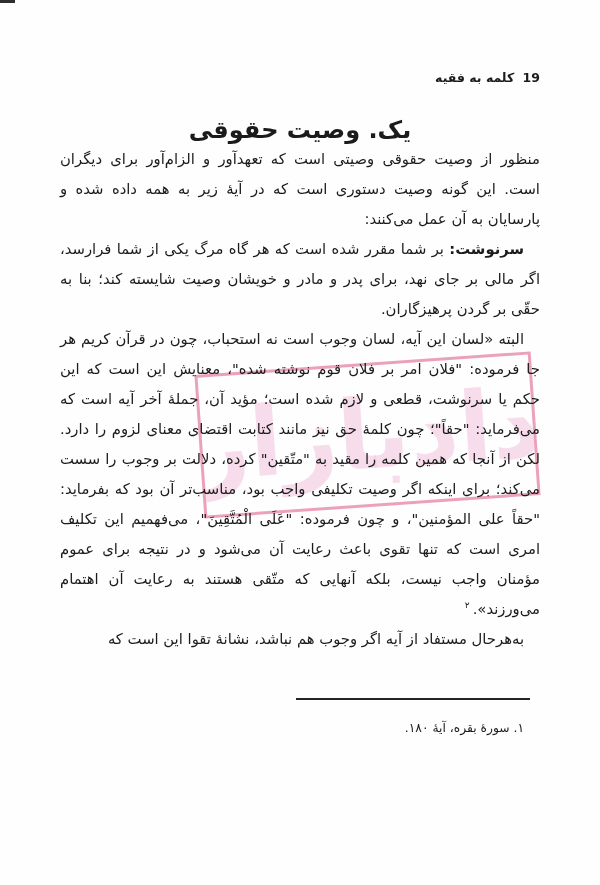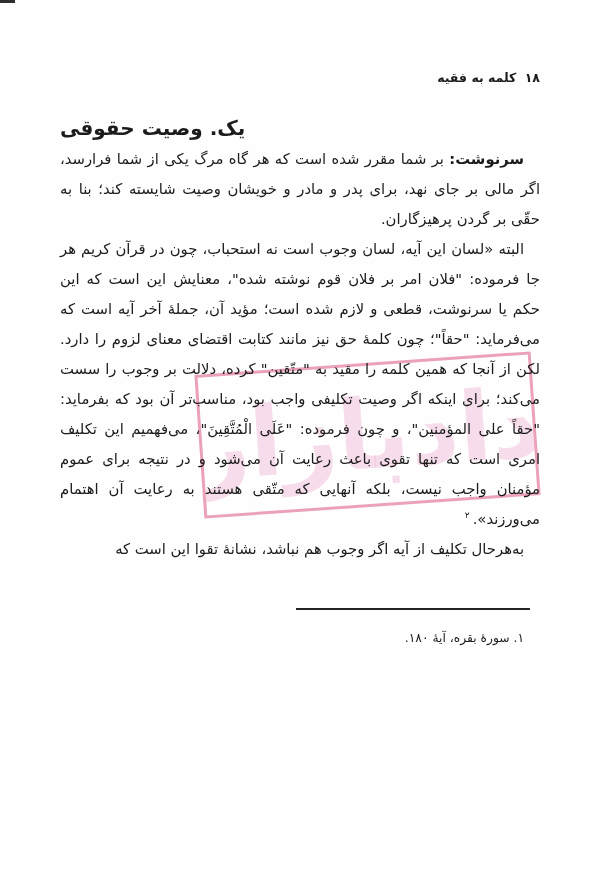--- a/index.html
+++ b/index.html
@@ -27,23 +27,23 @@
   .running-header {
     font-size: 12.5px;
     font-weight: bold;
     text-align: right;
     letter-spacing: 0;
     height: 20px;
   }
   .running-header .pagenum { margin-left: 4px; }
   .section-title {
     margin-top: 26px;
-    font-size: 20px;
+    font-size: 24px;
     font-weight: bold;
-    text-align: left;
+    text-align: center;
     height: 28px;
   }
   p.body {
     margin: 0;
     font-size: 14.8px;
     line-height: 30px;
     text-align: justify;
   }
   p.indent { text-indent: 16px; }
   p.verse {
@@ -104,33 +104,34 @@
 
   <div class="corner-mark"></div>
 
   <div class="watermark">
     <span class="watermark-text">دادبازار</span>
   </div>
 
   <div class="content">
 
     <div class="running-header">
-      <span class="pagenum">۱۸</span>
+      <span class="pagenum">19</span>
       <span>کلمه به فقیه</span>
     </div>
 
     <div class="section-title">یک. وصیت حقوقی</div>
 
+    <p class="body">منظور از وصیت حقوقی وصیتی است که تعهدآور و الزام‌آور برای دیگران است. این گونه وصیت دستوری است که در آیهٔ زیر به همه داده شده و پارسایان به آن عمل می‌کنند:</p>
 
 
     <p class="body indent"><strong>سرنوشت:</strong><span> بر شما مقرر شده است که هر گاه مرگ یکی از شما فرارسد، اگر مالی بر جای نهد، برای پدر و مادر و خویشان وصیت شایسته کند؛ بنا به حقّی بر گردن پرهیزگاران.</span></p>
 
     <p class="body indent"><span>البته «لسان این آیه، لسان وجوب است نه استحباب، چون در قرآن کریم هر جا فرموده: "فلان امر بر فلان قوم نوشته شده"، معنایش این است که این حکم یا سرنوشت، قطعی و لازم شده است؛ مؤید آن، جملهٔ آخر آیه است که می‌فرماید: "حقاً"؛ چون کلمهٔ حق نیز مانند کتابت اقتضای معنای لزوم را دارد. لکن از آنجا که همین کلمه را مقید به "متّقین" کرده، دلالت بر وجوب را سست می‌کند؛ برای اینکه اگر وصیت تکلیفی واجب بود، مناسب‌تر آن بود که بفرماید: "حقاً علی المؤمنین"، و چون فرموده: "عَلَی الْمُتَّقِینَ"، می‌فهمیم این تکلیف امری است که تنها تقوی باعث رعایت آن می‌شود و در نتیجه برای عموم مؤمنان واجب نیست، بلکه آنهایی که متّقی هستند به رعایت آن اهتمام می‌ورزند».</span><sup class="fn-marker">۲</sup></p>
 
-    <p class="body indent closing">به‌هرحال تکلیف از آیه اگر وجوب هم نباشد، نشانهٔ تقوا این است که</p>
+    <p class="body indent closing">به‌هرحال مستفاد از آیه اگر وجوب هم نباشد، نشانهٔ تقوا این است که</p>
 
     <div class="footnote-sep"></div>
 
     <div class="footnotes">
       <div>۱. سورهٔ بقره، آیهٔ ۱۸۰.</div>
     </div>
 
   </div>
 </div>
 

